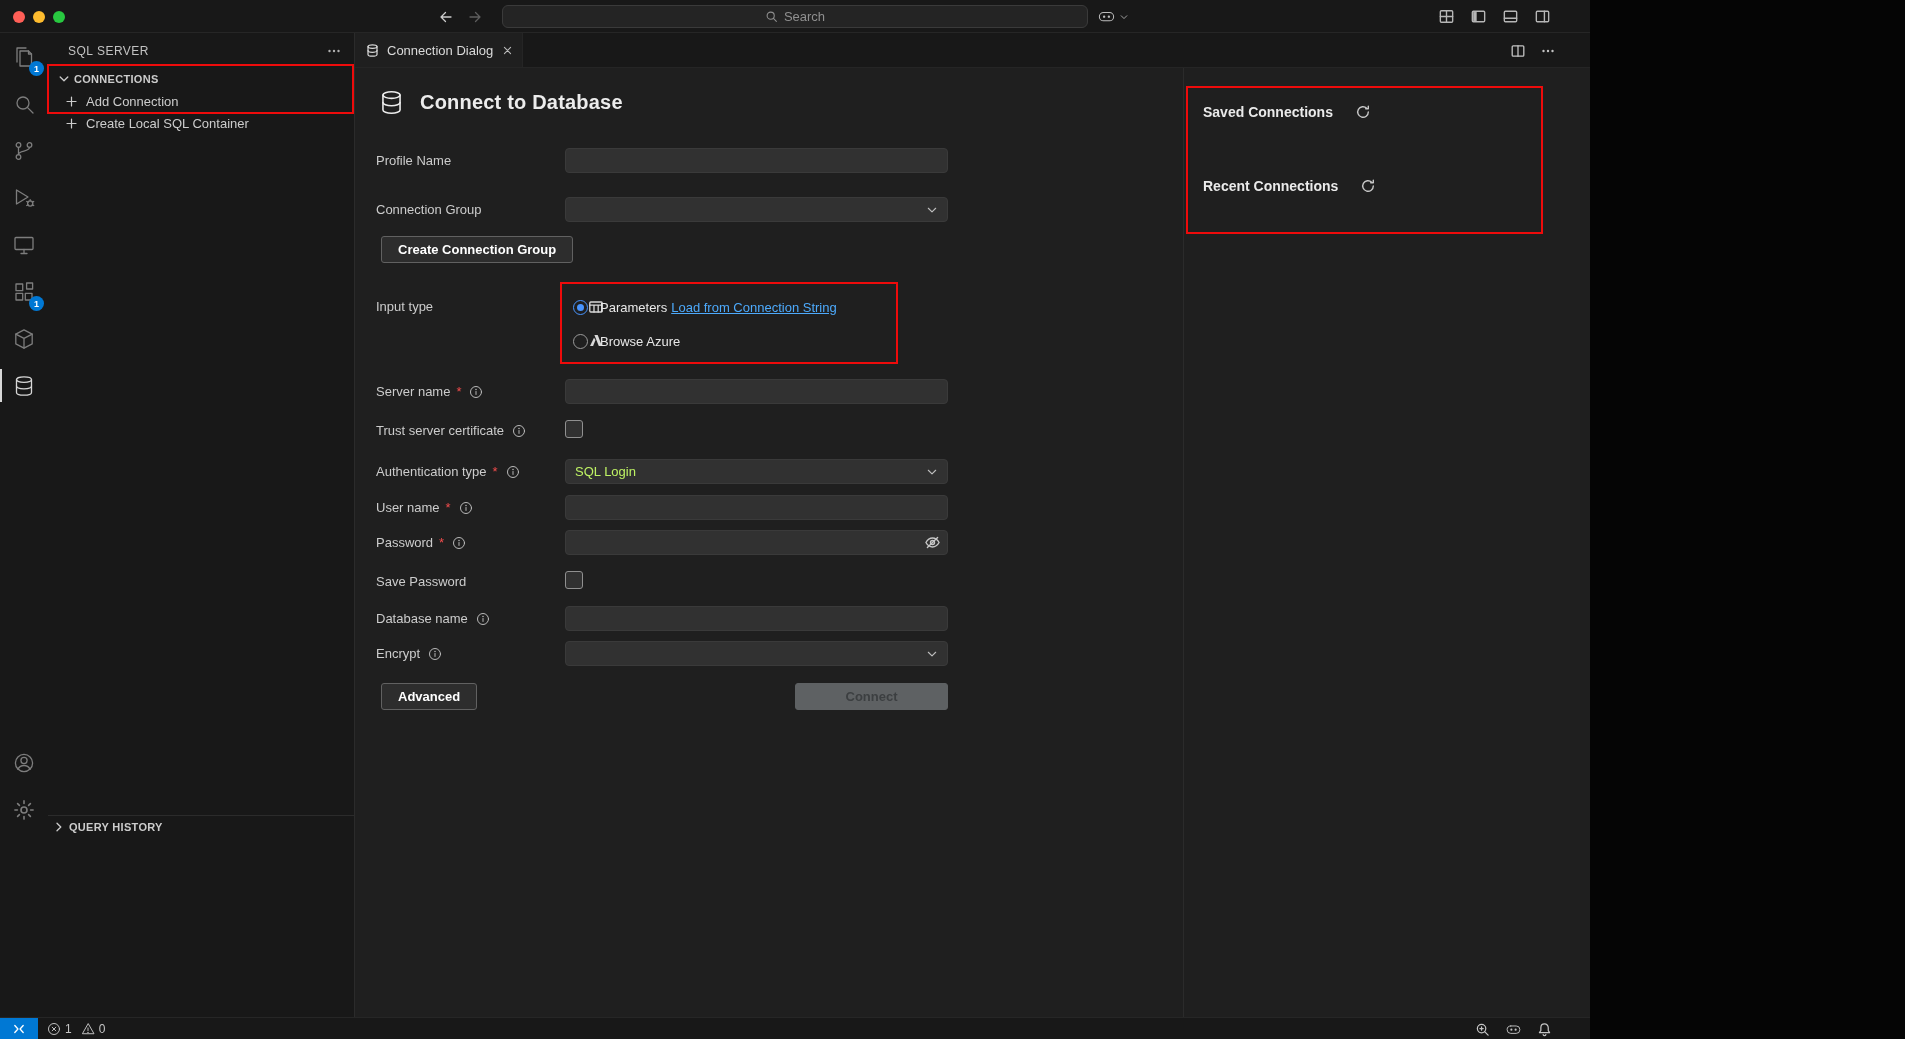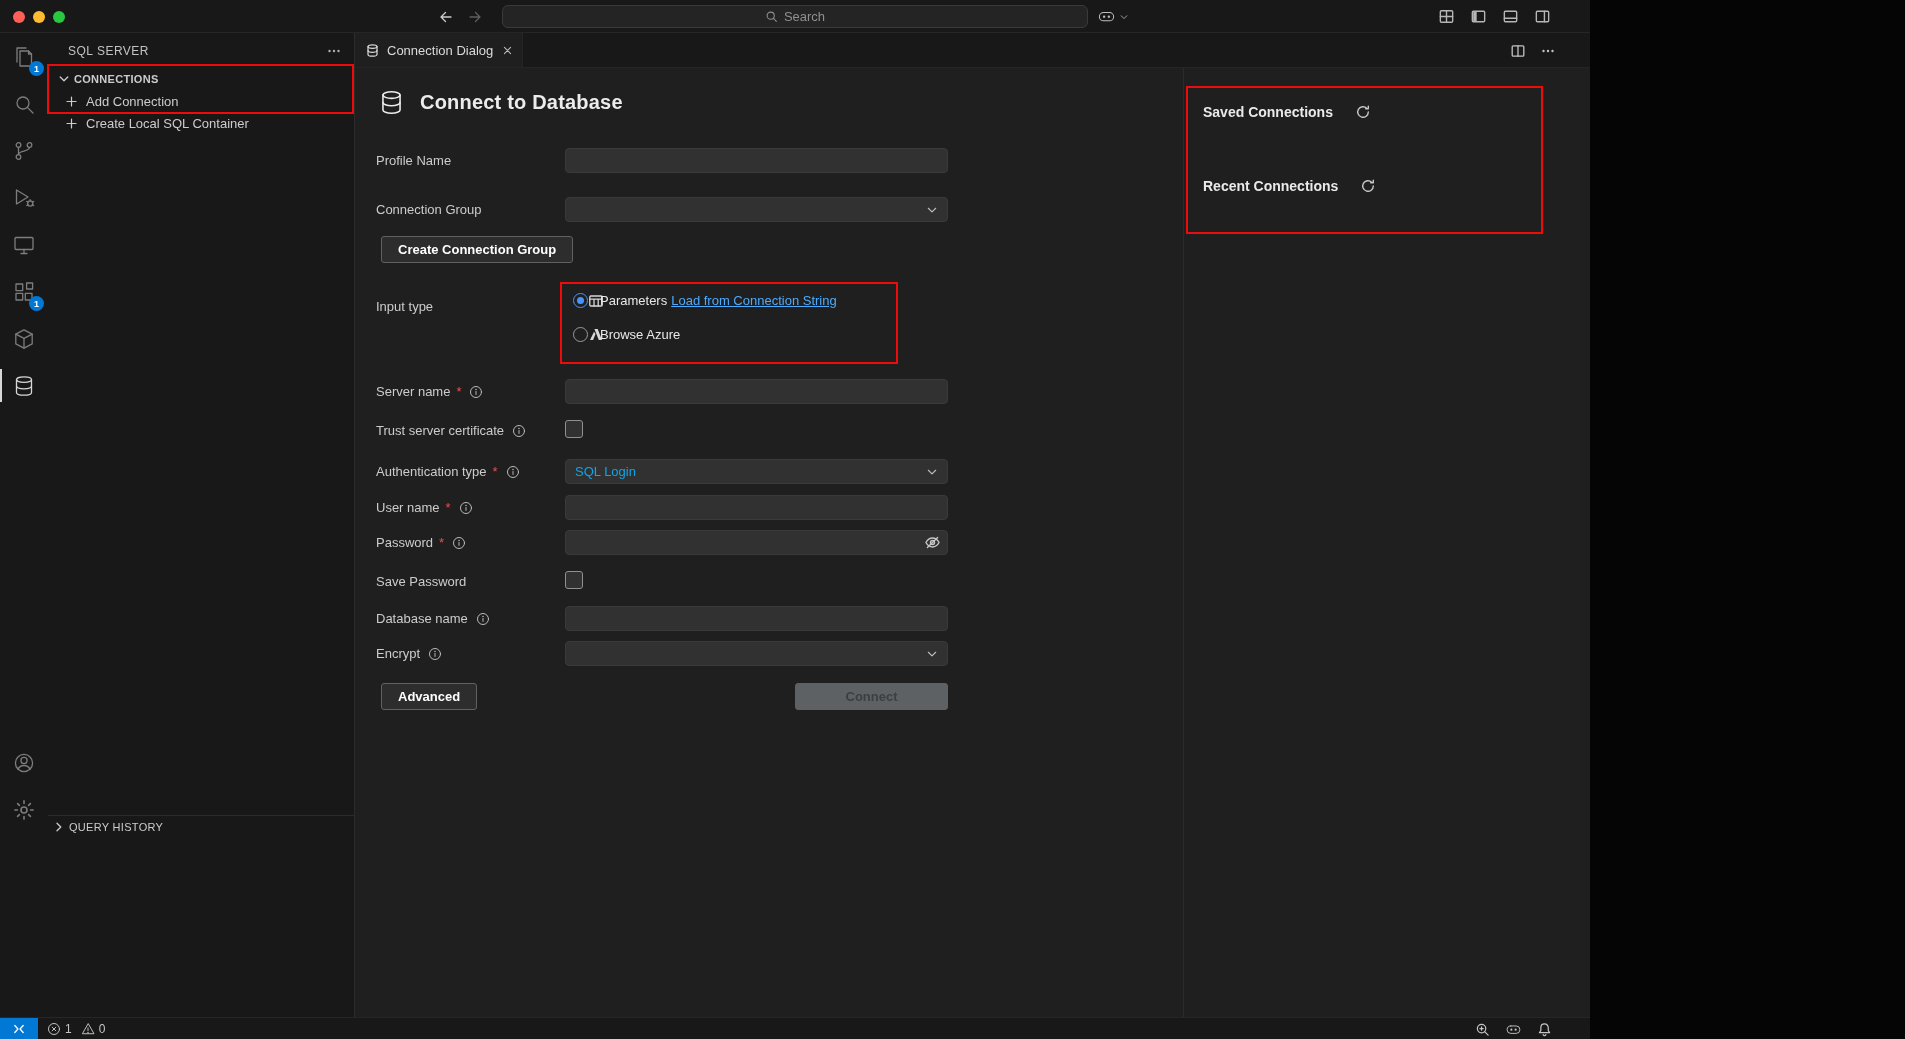--- a/index.html
+++ b/index.html
@@ -45,21 +45,21 @@
   
   .sidebar { position:relative; width:307px; background:#181818; border-right:1px solid #2b2b2b; flex:none; }
   .pane-header { height:35px; display:flex; align-items:center; padding:0 12px 0 20px; color:#c2c2c2; }
   .pane-title { font-size:12px; letter-spacing:.5px; }
   .pane-actions { margin-left:auto; color:#b0b0b0; cursor:pointer; }
   .section-header { height:22px; display:flex; align-items:center; padding-left:8px; cursor:pointer; }
   .section-header .sec-label { font-size:11px; font-weight:700; letter-spacing:.3px; color:#cccccc; margin-left:2px; }
   .tree-item { height:22px; display:flex; align-items:center; padding-left:16px; gap:7px; cursor:pointer; color:#cccccc; }
   .query-history { position:absolute; top:782px; left:0; right:0; height:22px; display:flex; align-items:center;
     padding-left:3px; border-top:1px solid #2b2b2b; cursor:pointer; }
-  .query-history .sec-label { font-size:11px; font-weight:400; letter-spacing:.3px; margin-left:2px; }
+  .query-history .sec-label { font-size:11px; font-weight:700; letter-spacing:.3px; margin-left:2px; }
 
   
   .editor { flex:1; display:flex; flex-direction:column; background:#1f1f1f; min-width:0; }
   .tabbar { position:relative; height:35px; background:#181818; border-bottom:1px solid #252525; display:flex; }
   .tab { width:168px; background:#1f1f1f; border-right:1px solid #252525; display:flex; align-items:center;
     gap:7px; padding:0 8px 0 10px; color:#dadada; cursor:pointer; }
   .tab .tab-label { flex:1; white-space:nowrap; overflow:hidden; }
   .tab .close { color:#bcbcbc; cursor:pointer; }
   .editor-actions { position:absolute; right:34px; top:0; height:35px; display:flex; align-items:center; gap:14px; color:#c3c3c3; }
   .editor-actions > span { cursor:pointer; }
@@ -73,31 +73,31 @@
   .form-rows { width:593px; padding-left:21px; }
   .form-row { display:flex; align-items:center; }
   .form-label { width:189px; flex:none; display:flex; align-items:center; gap:5px; color:#cccccc; }
   .req { color:#f14c4c; margin-left:1px; }
   .info { color:#bdbdbd; display:inline-flex; margin-left:3px; cursor:pointer; }
   .form-control { width:383px; flex:none; position:relative; }
 
   .text-input { width:383px; height:25px; background:#313131; border:1px solid #3a3a3a; border-radius:4px;
     color:#cccccc; padding:0 9px; font:13px "Liberation Sans", sans-serif; outline:none; }
   .dropdown { width:383px; height:25px; background:#313131; border:1px solid #3a3a3a; border-radius:4px;
-    display:flex; align-items:center; padding:0 28px 0 9px; color:#0ea5e9; cursor:pointer; position:relative; }
+    display:flex; align-items:center; padding:0 28px 0 9px; color:#bef264; cursor:pointer; position:relative; }
   .dropdown .chev { position:absolute; right:8px; color:#bdbdbd; }
   .input-icon-btn { position:absolute; right:7px; top:4px; color:#c7c7c7; cursor:pointer; }
   .checkbox { width:18px; height:18px; background:#313131; border:1px solid #909090; border-radius:3px; cursor:pointer; }
 
   .btn { height:27px; padding:0 16px; background:#2d2d2d; border:1px solid #616161; border-radius:3px;
     color:#ffffff; font-size:13px; font-weight:700; display:inline-flex; align-items:center; justify-content:center; cursor:pointer; }
   .btn-connect { width:153px; background:#5e6163; border:1px solid #5e6163; color:#3c3f41; cursor:default; }
 
   .radio-group { display:flex; flex-direction:column; gap:6px; }
-  .radio-row { display:flex; height:28px; padding-left:8px; cursor:pointer; }
+  .radio-row { display:flex; align-items:center; height:28px; padding-left:8px; cursor:pointer; }
   .radio { width:15px; height:15px; border-radius:50%; border:1px solid #9a9a9a; position:relative; flex:none; }
   .radio.selected { border-color:#4894fe; }
   .radio.selected::after { content:""; position:absolute; left:3px; top:3px; width:7px; height:7px; border-radius:50%; background:#4894fe; }
   .radio-icon { color:#d8d8d8; display:inline-flex; }
   .radio-label { color:#e8e8e8; margin-left:-4px; }
   a.link { color:#4daafc; text-decoration:underline; margin-left:4px; cursor:pointer; }
 
   
   .mt-r1{ margin-top:26px; } .mt-r2{ margin-top:24px; } .mt-btn{ margin-top:14px; }
   .mt-it{ margin-top:30px; } .mt-sv{ margin-top:24px; } .mt-tc{ margin-top:16px; }

